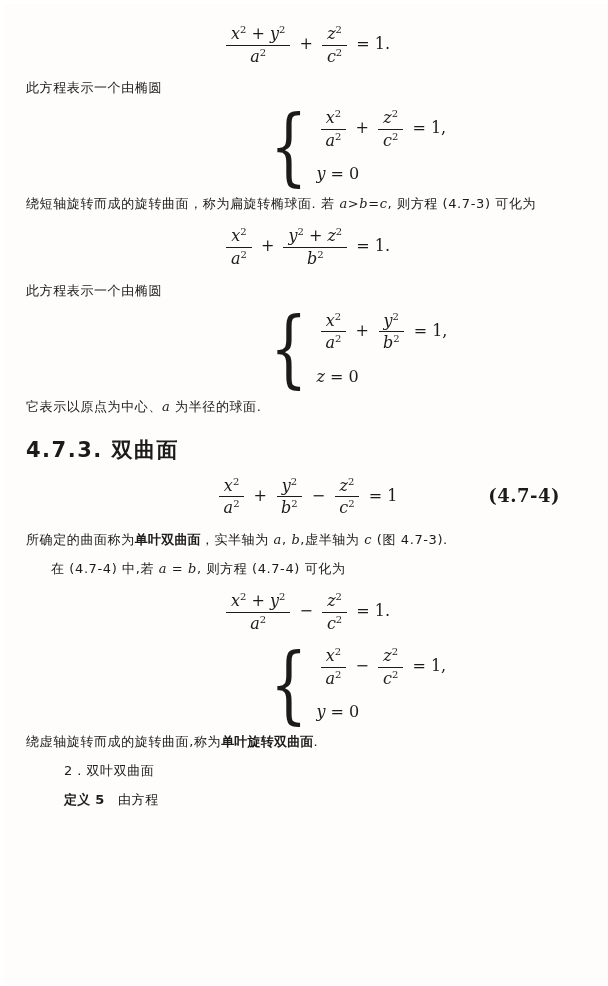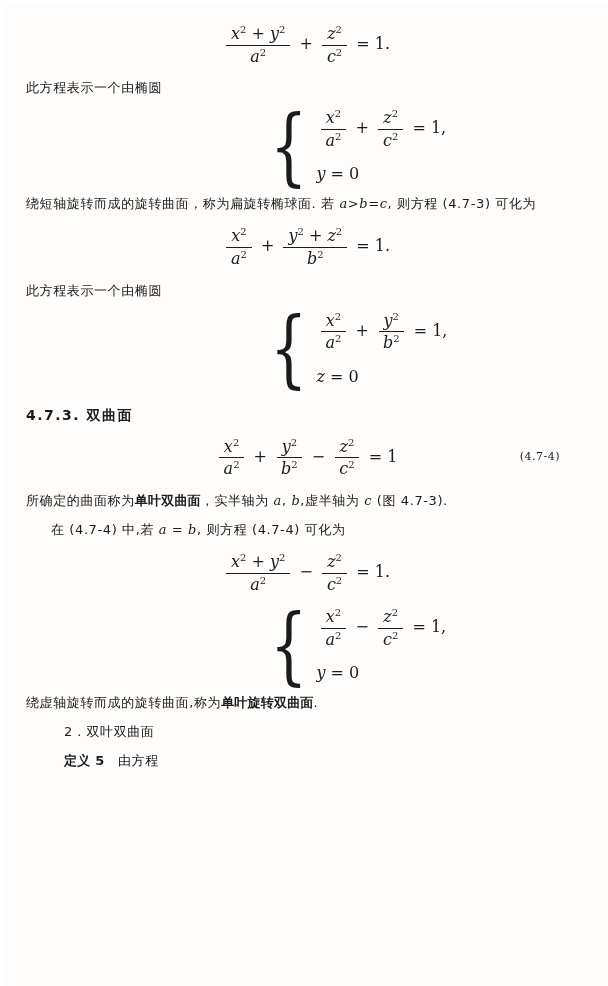--- a/index.html
+++ b/index.html
@@ -11,41 +11,41 @@
     display:flex;flex-direction:column;overflow:hidden;
   }
   .body-blocks{display:flex;flex-direction:column;}
   .para{
     margin:3px 0;font-size:13px;line-height:23px;letter-spacing:0.6px;
   }
   .para b{letter-spacing:0.2px;}
   .ind1{padding-left:38px;}
   .ind2{padding-left:25px;}
   .heading{
-    margin:15px 0 4px 0;font-size:14px;font-weight:bold;letter-spacing:1.5px;
+    margin:15px 0 4px 0;font-size:21px;font-weight:bold;letter-spacing:1.5px;
     font-family:"DejaVu Sans",sans-serif;
   }
   
   i, .mv{font-style:italic;font-family:"DejaVu Serif",serif;}
   .eqrow{
     position:relative;text-align:center;margin:8px 0;
     font-family:"DejaVu Serif",serif;font-size:16px;line-height:1.2;
   }
   .eqrow.plain{margin:5px 0;}
   .eq{display:inline-block;white-space:nowrap;}
   .eqrow sup, .system sup{font-size:10px;line-height:0;}
   .frac{
     display:inline-flex;flex-direction:column;align-items:center;
     vertical-align:middle;margin:0 4px;line-height:1.1;
   }
   .fnum{display:block;padding:1px 5px 2px;border-bottom:1.5px solid #1b1b1b;white-space:nowrap;}
   .fden{display:block;padding:2px 5px 0;white-space:nowrap;}
   .eqtag{
     position:absolute;right:26px;top:50%;transform:translateY(-50%);
-    font-weight:normal;font-size:11px;letter-spacing:0.5px;
+    font-weight:bold;font-size:18px;letter-spacing:0.5px;
   }
   .system{
     display:flex;align-items:center;margin:6px 0 6px 236px;
     font-family:"DejaVu Serif",serif;font-size:16px;
   }
   .brace{
     font-family:"DejaVu Serif",serif;font-weight:200;font-size:84px;
     line-height:72px;transform:scaleX(0.7);margin-right:1px;color:#1b1b1b;
   }
   .syslines{display:flex;flex-direction:column;gap:15px;align-items:flex-start;}
@@ -92,20 +92,21 @@
           <span class="sysline"><span class="frac">
               <span class="fnum"><i>x</i><sup>2</sup></span>
               <span class="fden"><i>a</i><sup>2</sup></span>
             </span> + <span class="frac">
               <span class="fnum"><i>y</i><sup>2</sup></span>
               <span class="fden"><i>b</i><sup>2</sup></span>
             </span> = 1,</span>
           <span class="sysline"><i>z</i> = 0</span>
         </span>
       </div>
+      <p class="para">它表示以原点为中心、<i class="mv">a</i> 为半径的球面.</p>
       <h2 class="heading">4.7.3. 双曲面</h2>
       <div class="eqrow"><span class="eq"><span class="frac">
             <span class="fnum"><i>x</i><sup>2</sup></span>
             <span class="fden"><i>a</i><sup>2</sup></span>
           </span> + <span class="frac">
             <span class="fnum"><i>y</i><sup>2</sup></span>
             <span class="fden"><i>b</i><sup>2</sup></span>
           </span> − <span class="frac">
             <span class="fnum"><i>z</i><sup>2</sup></span>
             <span class="fden"><i>c</i><sup>2</sup></span>

